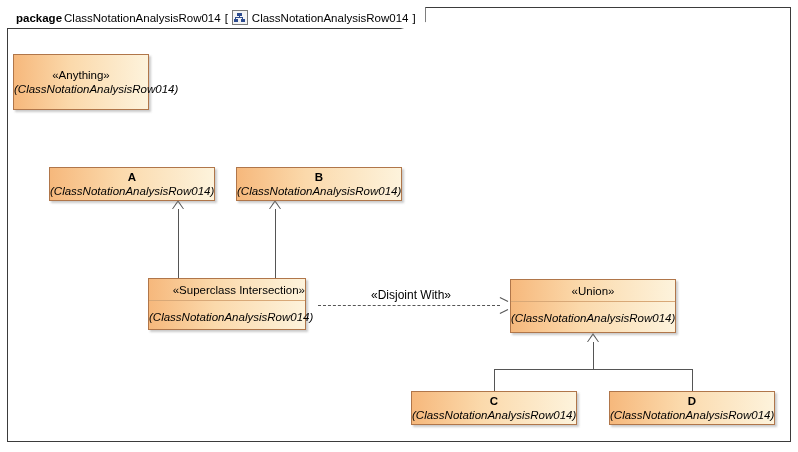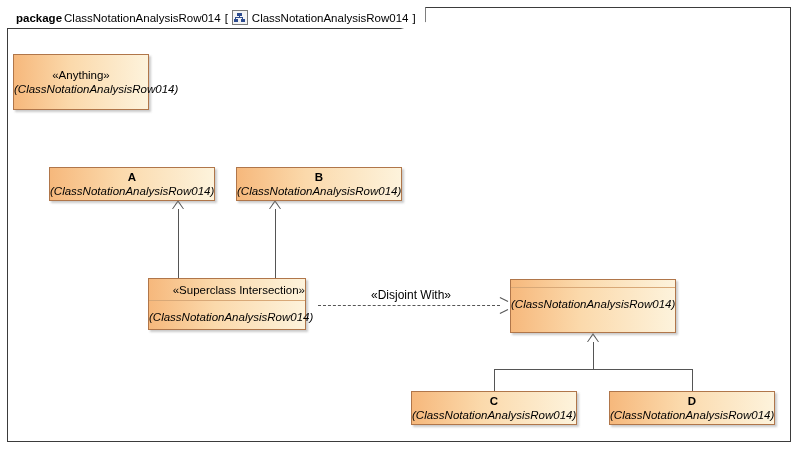--- a/index.html
+++ b/index.html
@@ -220,20 +220,21 @@
     <div class="qual">(ClassNotationAnalysisRow014)</div>
   </div>
 
   <div class="cls compart" style="left:148px; top:278px; width:158px; height:52px;text-align:right;">
     <div class="stereo">«Superclass Intersection»</div>
     <div class="sep"></div>
     <div class="qual">(ClassNotationAnalysisRow014)</div>
   </div>
 
   <div class="cls compart" style="left:510px; top:279px; width:166px; height:54px;">
+    <div class="stereo">«Union»</div>
     <div class="sep"></div>
     <div class="qual">(ClassNotationAnalysisRow014)</div>
   </div>
 
   <div class="cls" style="left:411px; top:391px; width:166px; height:34px;">
     <div class="nm">C</div>
     <div class="qual">(ClassNotationAnalysisRow014)</div>
   </div>
 
   <div class="cls" style="left:609px; top:391px; width:166px; height:34px;">

